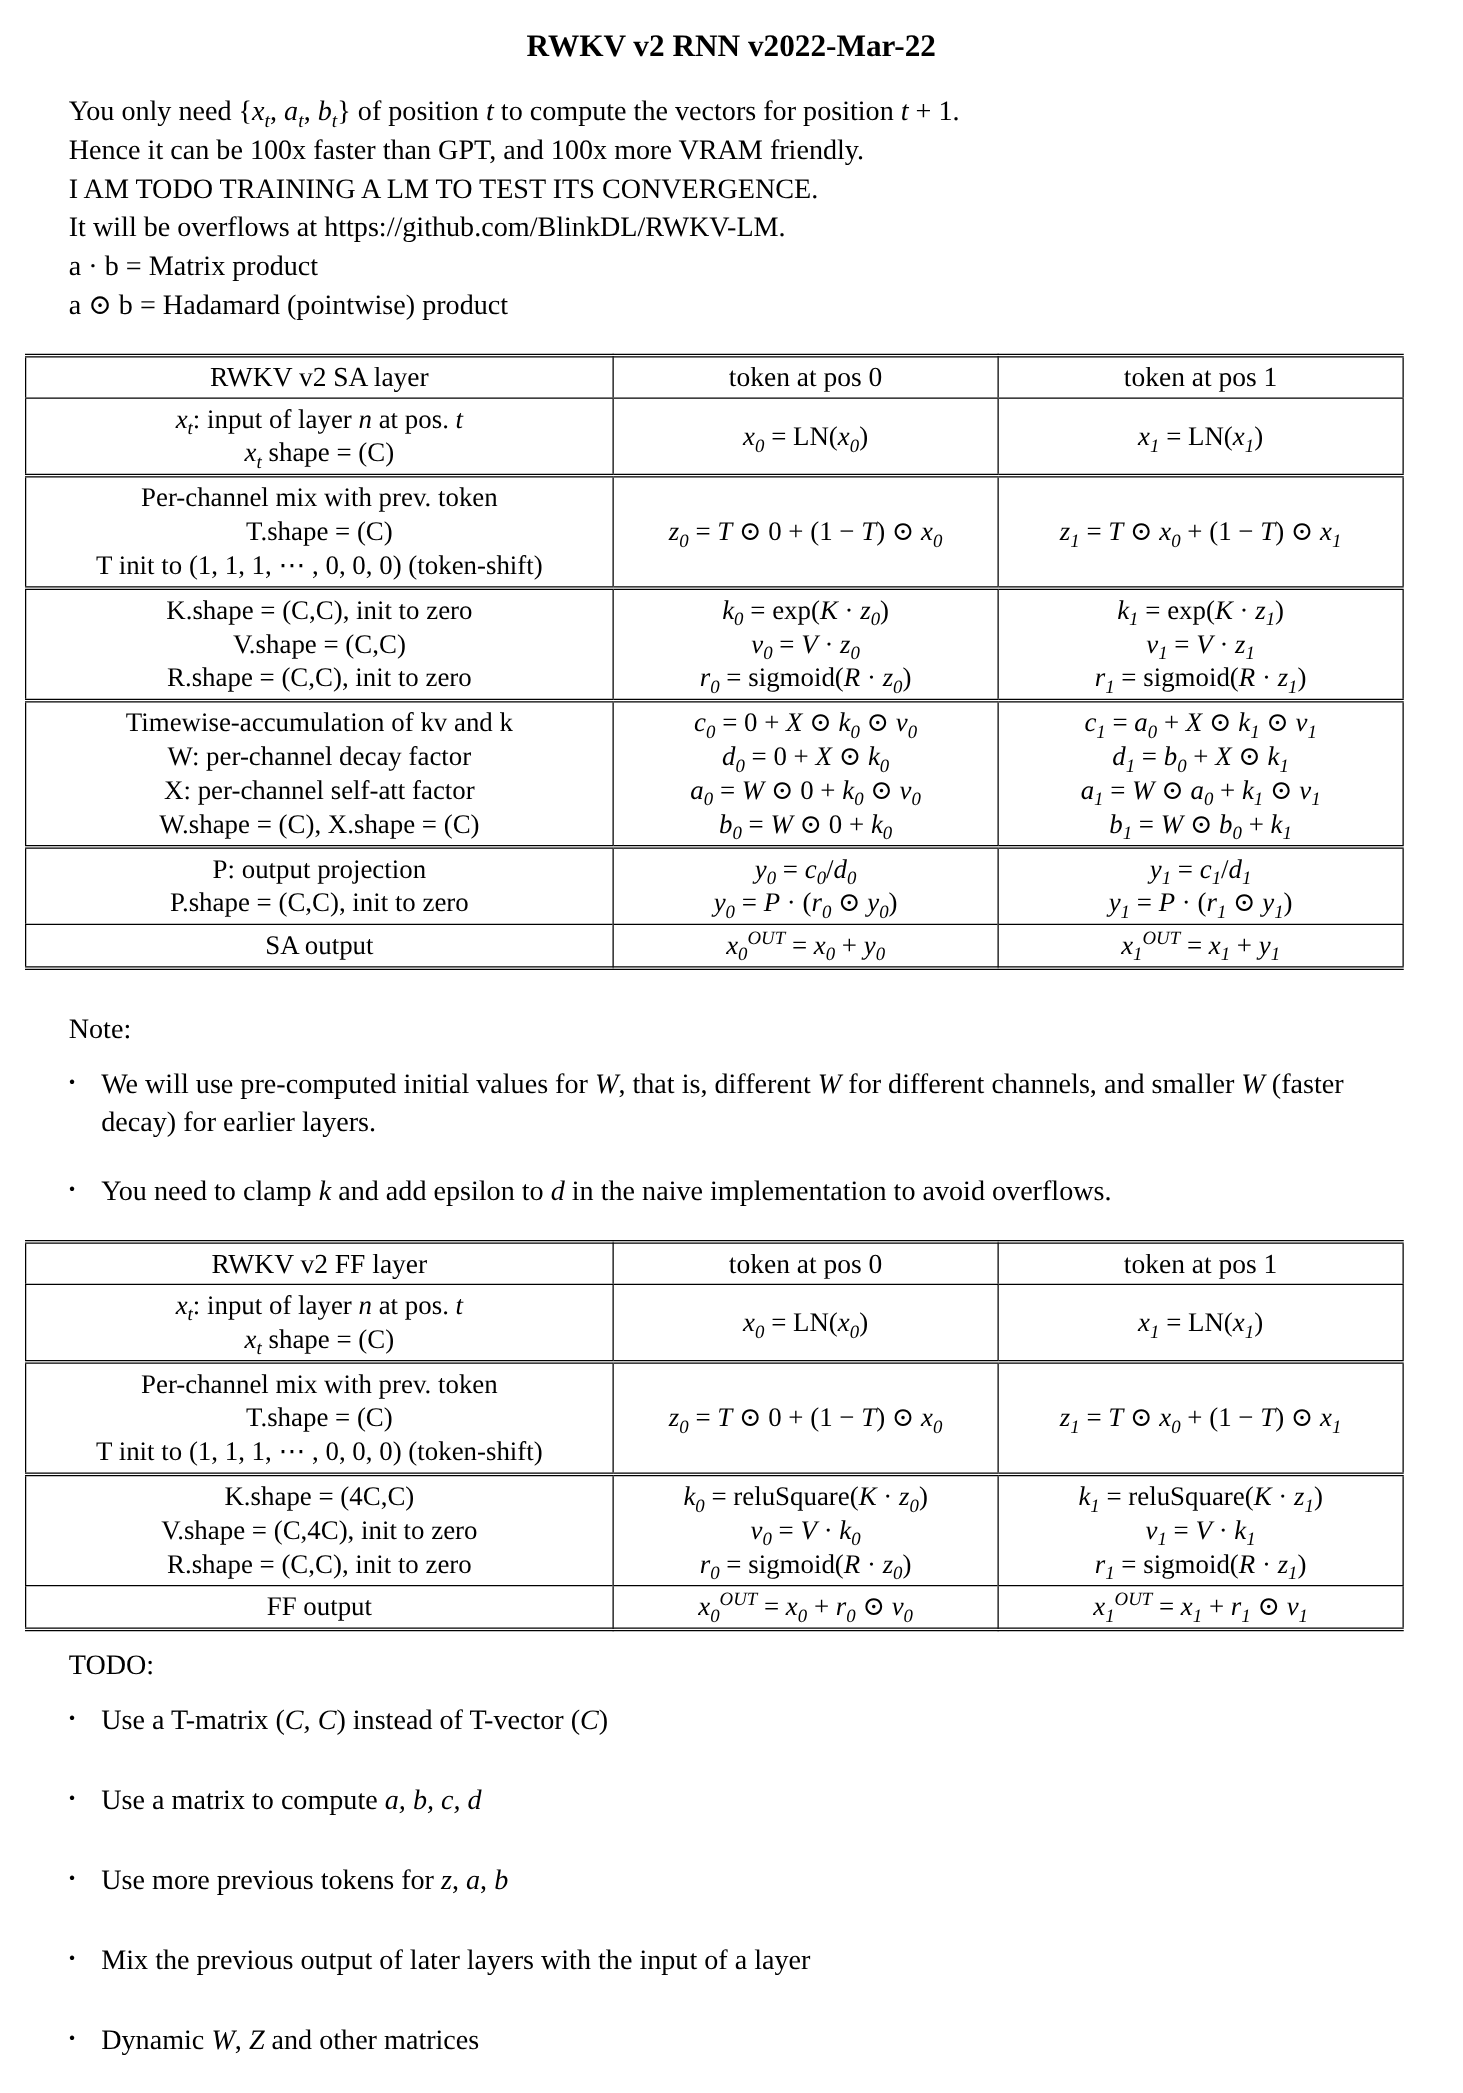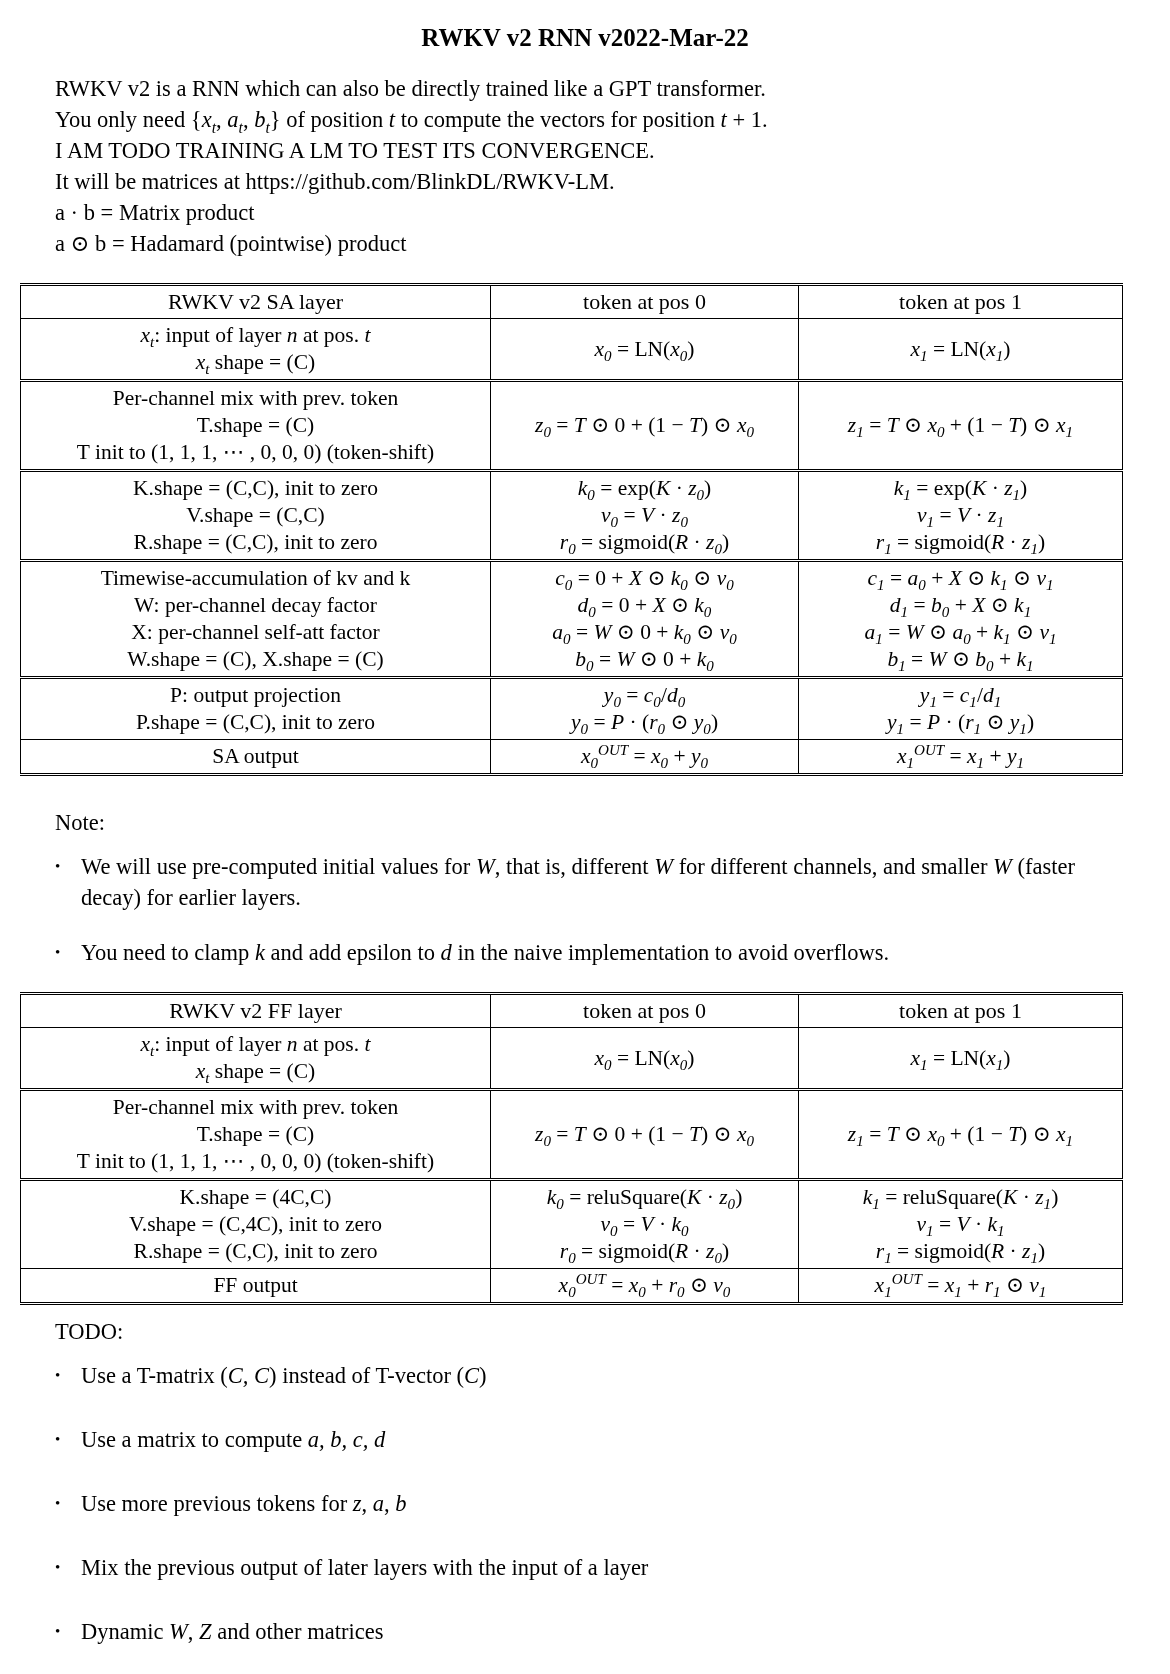--- a/index.html
+++ b/index.html
@@ -47,24 +47,24 @@
   .bullet-text{flex:1}
 </style>
 </head>
 <body>
 
 <div class="page">
 
   <div class="title">RWKV v2 RNN v2022-Mar-22</div>
 
   <div class="intro">
-    <div class="ln">RWKV v2 is a RNN which can also be directly trained like a GPT transformer.</div>
     <div class="ln">You only need {<i>x<sub>t</sub></i>, <i>a<sub>t</sub></i>, <i>b<sub>t</sub></i>} of position <i>t</i> to compute the vectors for position <i>t</i> + 1.</div>
+    <div class="ln">Hence it can be 100x faster than GPT, and 100x more VRAM friendly.</div>
     <div class="ln">I AM TODO TRAINING A LM TO TEST ITS CONVERGENCE.</div>
-    <div class="ln">It will be matrices at https://github.com/BlinkDL/RWKV-LM.</div>
+    <div class="ln">It will be overflows at https://github.com/BlinkDL/RWKV-LM.</div>
     <div class="ln">a · b = Matrix product</div>
     <div class="ln">a ⊙ b = Hadamard (pointwise) product</div>
   </div>
 
   <table class="spec">
     <colgroup>
         <col style="width:470px">
         <col style="width:308px">
         <col style="width:324px">
       </colgroup>

